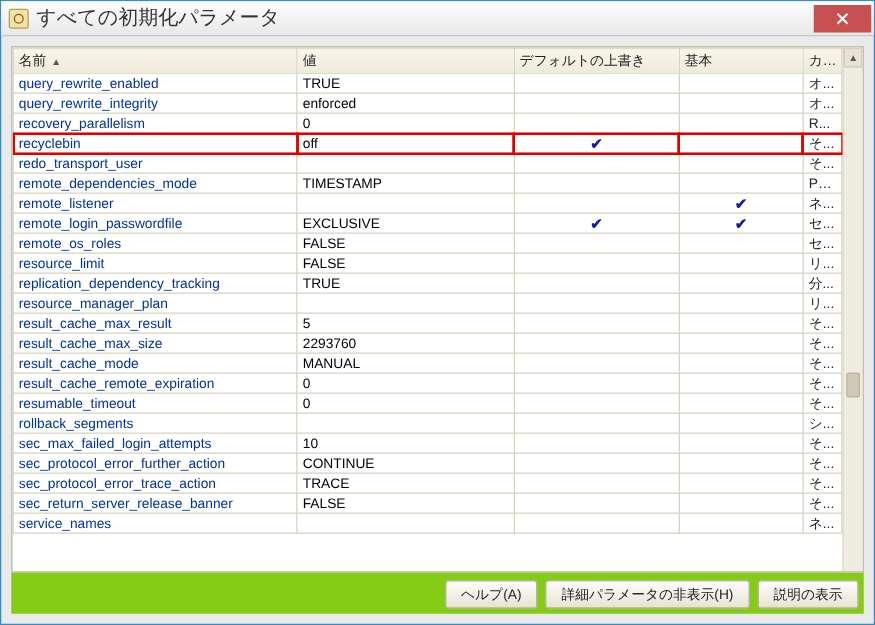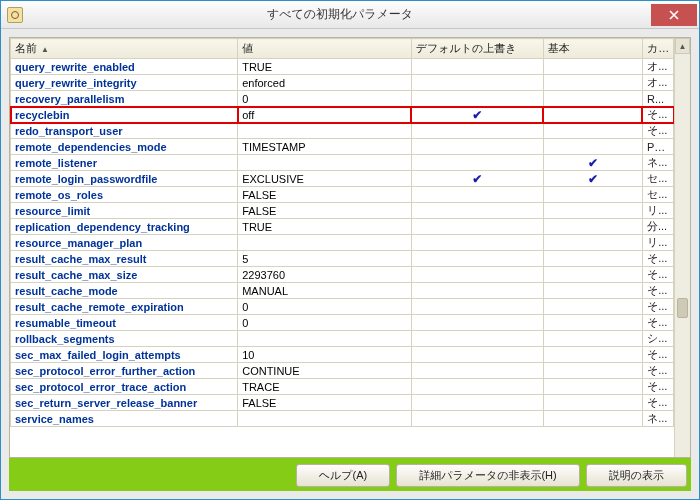--- a/index.html
+++ b/index.html
@@ -1,45 +1,45 @@
 <!DOCTYPE html>
 <html><head>
 <meta charset="utf-8">
 <style>
   * { box-sizing: border-box; }
   body { margin:0; font-family: "Tahoma","Meiryo",sans-serif; font-size:11px; background:#fff; }
   .window { width:700px; height:500px; border:1px solid #2d8fc6; background:#eaeaea; display:flex; flex-direction:column; }
   .titlebar { height:28px; background:linear-gradient(#fdfdfd,#e8e8e8); display:flex; align-items:center; position:relative; border-bottom:1px solid #c6c6c6; }
   .titlebar .appicon { width:16px; height:16px; margin:0 6px; background:#f5e1a4; border:1px solid #b0a060; border-radius:2px; position:relative; }
   .titlebar .appicon::after { content:""; position:absolute; width:6px; height:6px; border:1px solid #806020; border-radius:50%; top:3px; left:3px; }
-  .titlebar .title { flex:1; text-align:center; font-size:12px; color:#333; }
+  .titlebar .title { flex:1; text-align:left; font-size:16px; color:#333; }
   .titlebar .close { width:46px; height:22px; background:#c75050; color:#fff; display:flex; align-items:center; justify-content:center; margin-right:2px; cursor:pointer; }
   .titlebar .close svg { width:10px; height:10px; }
   .content { flex:1; margin:8px; background:#84cc16; display:flex; flex-direction:column; min-height:0; }
   .grid-wrap { flex:1; border:1px solid #b7b39f; background:#fff; margin:0 0 6px 0; position:relative; overflow:hidden; display:flex; }
   .grid { flex:1; overflow:hidden; }
   table { border-collapse:collapse; width:100%; table-layout:fixed; }
   th, td { border:1px solid #d6d2c0; height:16px; padding:0 4px; overflow:hidden; white-space:nowrap; text-overflow:ellipsis; }
   th { background:linear-gradient(#f9f6ea,#eeeadb); font-weight:normal; text-align:left; height:20px; color:#222; position:relative; }
-  .col-name { width:220px;font-weight:bold; }
+  .col-name { width:220px; }
   .col-val  { width:168px; }
   .col-def  { width:128px; text-align:center; }
   .col-basic{ width:96px; text-align:center; }
   .col-cat  { width:30px; }
   thead th.sorted::after { content:"▲"; font-size:8px; color:#555; margin-left:4px; }
   tbody td.name a { color:#003399; text-decoration:none; }
   tbody td.cat { color:#222; }
   .check { color:#1a1aaa; font-weight:bold; font-size:12px; }
   tr.highlight td { outline:2px solid #e00000; outline-offset:-1px; position:relative; z-index:2; }
   .vscroll { width:16px; background:#efece1; border-left:1px solid #d6d2c0; position:relative; }
   .vscroll .track { position:absolute; top:20px; bottom:0; left:0; right:0; background:#efece1; }
   .vscroll .arrow { height:16px; background:#e6e2d4; display:flex; align-items:center; justify-content:center; font-size:8px; color:#555; border:1px solid #cfcab8; cursor:pointer; }
   .vscroll .thumb { position:absolute; left:2px; right:2px; top:240px; height:20px; background:#cfcab8; border:1px solid #b7b39f; border-radius:2px; cursor:pointer; }
   .buttons { display:flex; justify-content:flex-end; gap:6px; padding:0 4px 4px 0; }
-  .btn { background:linear-gradient(#fdfdfa,#e7e3d3); border:1px solid #b7b39f; border-radius:3px; padding:3px 22px; font-size:11px; cursor:pointer; color:#222; }
+  .btn { background:linear-gradient(#fdfdfa,#e7e3d3); border:1px solid #b7b39f; border-radius:3px; padding:3px 12px; font-size:11px; cursor:pointer; color:#222; }
 </style>
 </head>
 <body>
 
 <div class="window">
   <div class="titlebar">
     <div class="appicon"></div>
     <div class="title">すべての初期化パラメータ</div>
     <div class="close">
       <svg viewBox="0 0 10 10">

